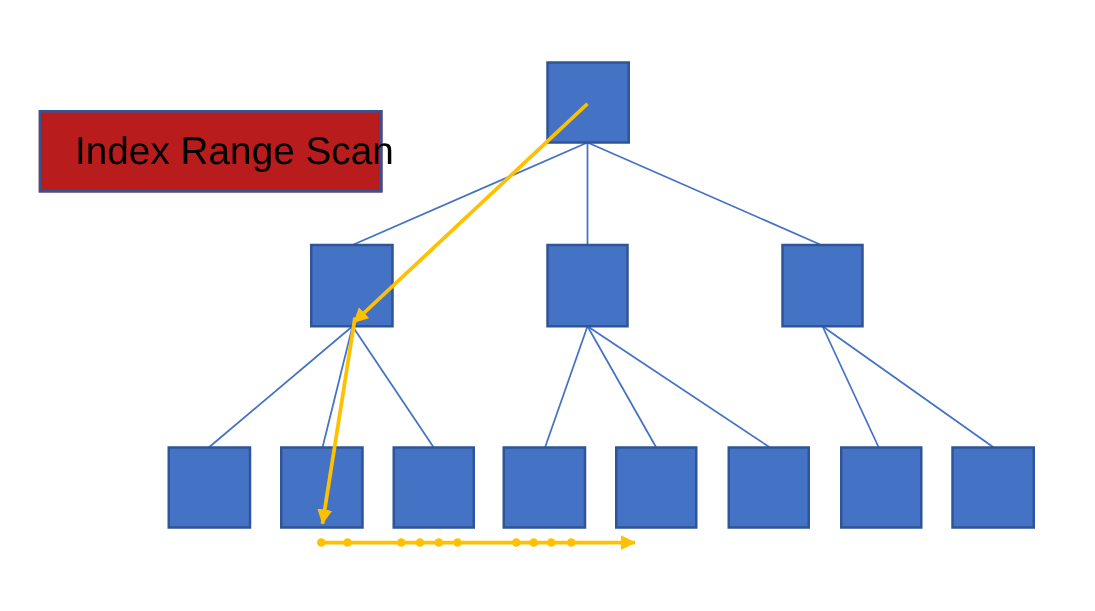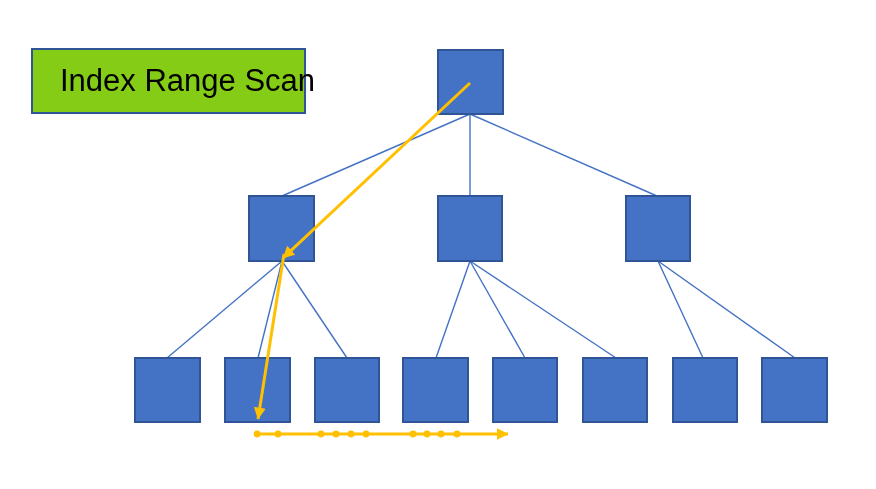--- a/index.html
+++ b/index.html
@@ -82,16 +82,16 @@
         <circle cx="336" cy="434" r="3.4" fill="#ffc000"></circle>
         <circle cx="351" cy="434" r="3.4" fill="#ffc000"></circle>
         <circle cx="366" cy="434" r="3.4" fill="#ffc000"></circle>
         <circle cx="413" cy="434" r="3.4" fill="#ffc000"></circle>
         <circle cx="427" cy="434" r="3.4" fill="#ffc000"></circle>
         <circle cx="441" cy="434" r="3.4" fill="#ffc000"></circle>
         <circle cx="457" cy="434" r="3.4" fill="#ffc000"></circle>
       </g>
   </svg>
 
-  <div class="title-box" style="border-color: rgb(47, 85, 151); color: rgb(0, 0, 0); background: #84cc16;">
+  <div class="title-box" style="border-color: rgb(47, 85, 151); color: rgb(0, 0, 0); background: #b91c1c; margin-top: 40px;">
     <span>Index Range Scan</span>
   </div>
 </div>
 
 </body></html>

